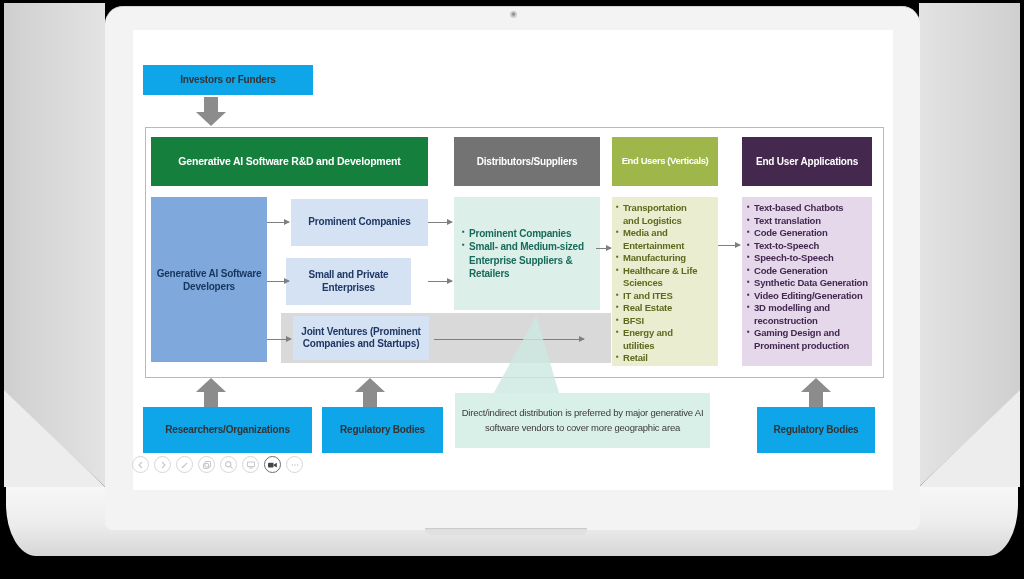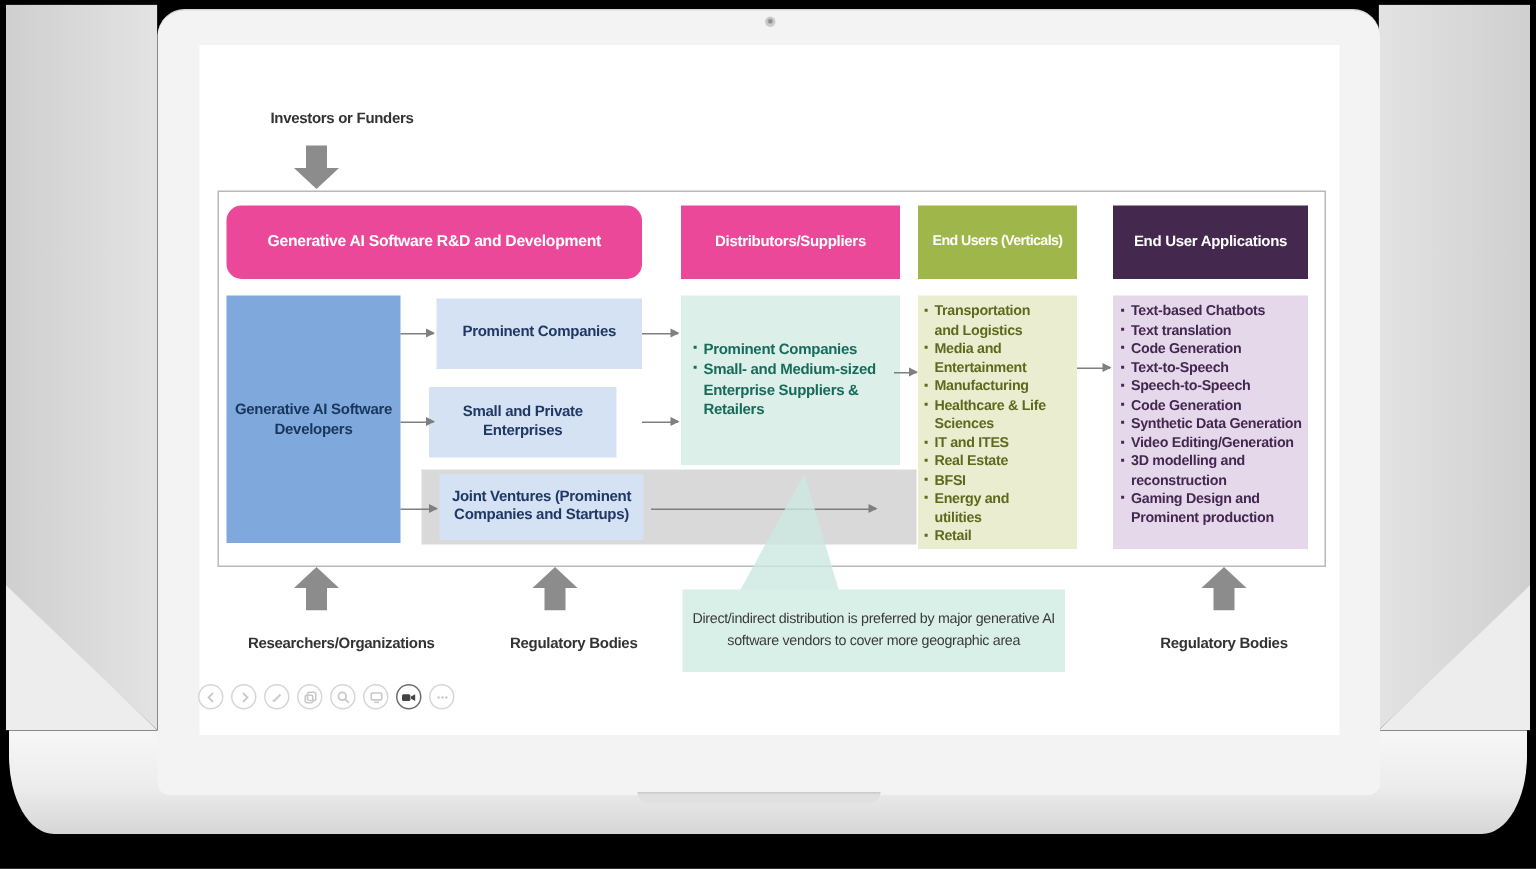--- a/index.html
+++ b/index.html
@@ -24,27 +24,27 @@
   .lid{left:105px;top:6px;width:815px;height:524px;background:#f3f3f3;z-index:3;
        border-radius:18px 18px 8px 8px;border-top:1px solid #d6d6d6;box-sizing:border-box;}
   .camera{left:510px;top:11px;width:7px;height:7px;border-radius:50%;z-index:4;
        background:radial-gradient(circle at 50% 45%,#8f8f8f 0 1px,#c6c6c6 2px,#d9d9d9 100%);}
   .screen{left:133px;top:30px;width:760px;height:460px;background:#fff;z-index:4;}
 
   
   .slide *{box-sizing:border-box;}
   .slide{z-index:5;left:0;top:0;width:1024px;height:579px;pointer-events:none;
          letter-spacing:-0.2px;color:#333;}
-  .graybox{background:#ffffff;display:flex;align-items:center;justify-content:center;
-           font-weight:bold;font-size:10px;color:#333;text-align:center;line-height:1.2;border-radius:11px;}
+  .graybox{background:#0ea5e9;display:flex;align-items:center;justify-content:center;
+           font-weight:bold;font-size:10px;color:#333;text-align:center;line-height:1.2;}
   .frame{left:145px;top:127px;width:739px;height:251px;border:1px solid #b9b9b9;background:#fff;}
   .hdr{display:flex;align-items:center;justify-content:center;color:#fff;font-weight:bold;
        font-size:10px;text-align:center;line-height:1.15;padding:2px;}
-  .hdr-rd{left:151px;top:137px;width:277px;height:49px;background:#ec4899;font-size:10.5px;border-radius:10px;}
-  .hdr-dist{left:454px;top:137px;width:146px;height:49px;background:#ec4899;}
+  .hdr-rd{left:151px;top:137px;width:277px;height:49px;background:#15803d;font-size:10.5px;}
+  .hdr-dist{left:454px;top:137px;width:146px;height:49px;background:#737373;}
   .hdr-eu{left:612px;top:137px;width:106px;height:49px;background:#9fb74a;font-size:9.5px;letter-spacing:-0.4px;}
   .hdr-app{left:742px;top:137px;width:130px;height:49px;background:#45284e;}
   .devbox{left:151px;top:197px;width:116px;height:165px;background:#7fa8dc;color:#17365d;
           display:flex;align-items:center;justify-content:center;text-align:center;
           font-weight:bold;font-size:10px;line-height:1.3;padding:4px;}
   .subbox{background:#d4e2f3;color:#1f3864;display:flex;align-items:center;justify-content:center;
           text-align:center;font-weight:bold;font-size:10px;line-height:1.25;padding:2px 6px;}
   .sub1{left:291px;top:199px;width:137px;height:47px;}
   .sub2{left:286px;top:258px;width:125px;height:47px;}
   .band{left:281px;top:313px;width:330px;height:50px;background:#d9d9d9;}

